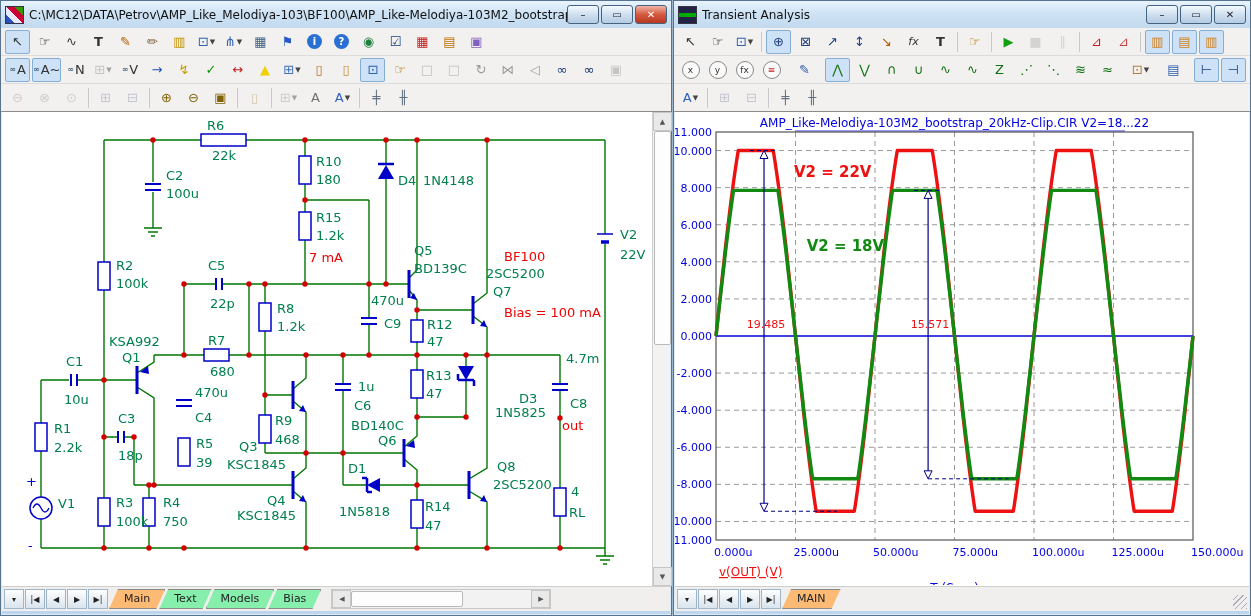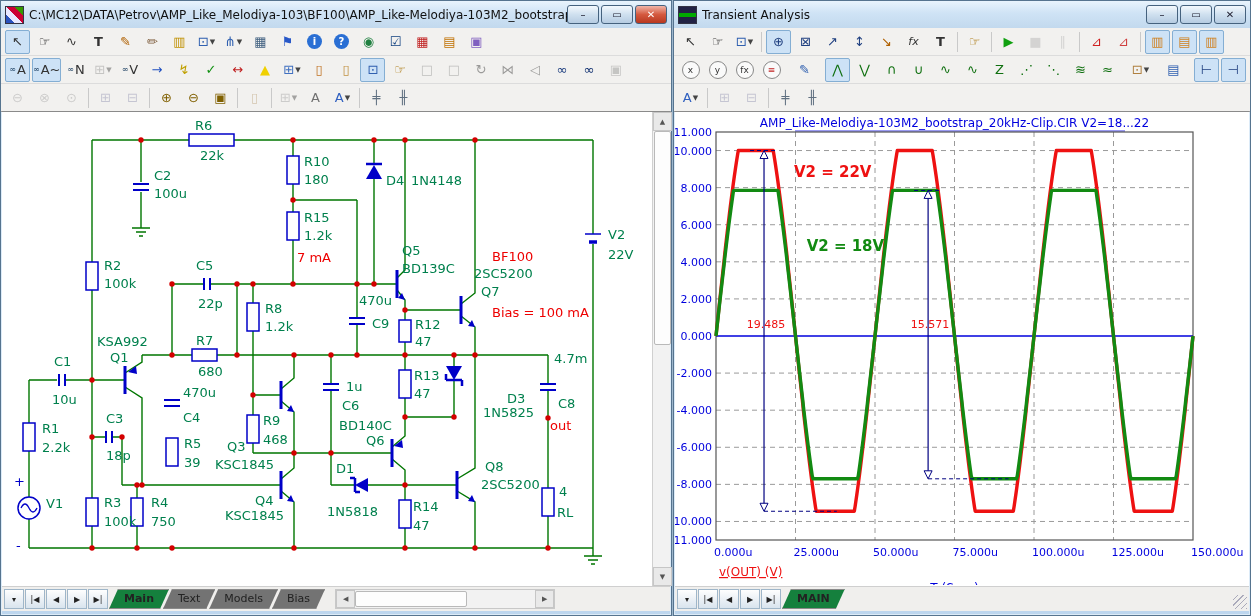--- a/index.html
+++ b/index.html
@@ -24,34 +24,34 @@
   .tbi.sel{background:#cde2f6;border-color:#84aed3;}
   .tbi.dis{opacity:.45;}
   .tbi .pre{font-size:8px;margin-right:1px;color:#246;}
   .tbi .dd{font-size:7px;margin-left:1px;color:#444;}
   .tbi .circ{width:16px;height:16px;border-radius:50%;border:1px solid #888;background:#fafafa;
     display:flex;align-items:center;justify-content:center;font-size:9px;}
   .tbi .badge{width:15px;height:15px;border-radius:50%;display:flex;align-items:center;justify-content:center;
     color:#fff;font-size:10px;font-weight:bold;}
   .tsep{width:1px;height:20px;background:#c9c9c9;margin:0 3px;}
   .client{position:absolute;left:1px;right:1px;background:#fff;border-top:1px solid #8a8a8a;}
-  #lclient{top:110px;height:474px;}
+  #lclient{top:110px;height:474px;padding-left:12px;}
   #rclient{top:110px;height:474px;}
   .vsb{position:absolute;top:0;right:0;width:17px;height:100%;background:#f2f2f2;border-left:1px solid #d0d0d0;}
   .sbbtn{position:absolute;left:0;width:17px;height:17px;background:#e9e9e9;border:1px solid #c6c6c6;
     display:flex;align-items:center;justify-content:center;font-size:7px;color:#555;}
   .vthumb{position:absolute;left:1px;width:15px;background:#fdfdfd;border:1px solid #b9b9b9;border-radius:2px;}
   .tabsbar{position:absolute;left:1px;right:1px;top:585px;height:24px;background:#f0efed;
     display:flex;align-items:center;padding-left:2px;border-top:1px solid #cfcfcf;}
   .navbtn{width:18px;height:18px;border:1px solid #9fb6c9;background:linear-gradient(#fefefe,#d9e4ee);
     display:flex;align-items:center;justify-content:center;font-size:8px;color:#222;margin-right:1px;}
   .tabs{display:flex;margin-left:6px;height:20px;}
-  .tab{padding:2px 14px 0 14px;font-size:11px;color:#222;background:#737373;border:1px solid #8a8a8a;
+  .tab{padding:2px 14px 0 14px;font-size:11px;color:#222;background:#86efac;border:1px solid #8a8a8a;
     clip-path:polygon(9px 0,100% 0,calc(100% - 9px) 100%,0 100%);margin-left:-6px;}
-  .tab.active{background:#15803d;font-weight:bold;z-index:2;}
+  .tab.active{background:#fdba74;font-weight:normal;z-index:2;}
   .hsb{height:18px;background:#f2f2f2;border:1px solid #c8c8c8;display:flex;align-items:center;margin-left:10px;position:relative;}
   .hthumb{position:absolute;top:1px;height:14px;background:#fdfdfd;border:1px solid #b9b9b9;border-radius:2px;}
   .grip{position:absolute;right:2px;bottom:2px;width:14px;height:14px;
     background:repeating-linear-gradient(135deg,transparent 0 3px,#aab 3px 4px);}
   svg text{font-family:"DejaVu Sans","Liberation Sans",sans-serif;}
 </style>
 </head>
 <body>
 
 <div class="win" id="lwin">

